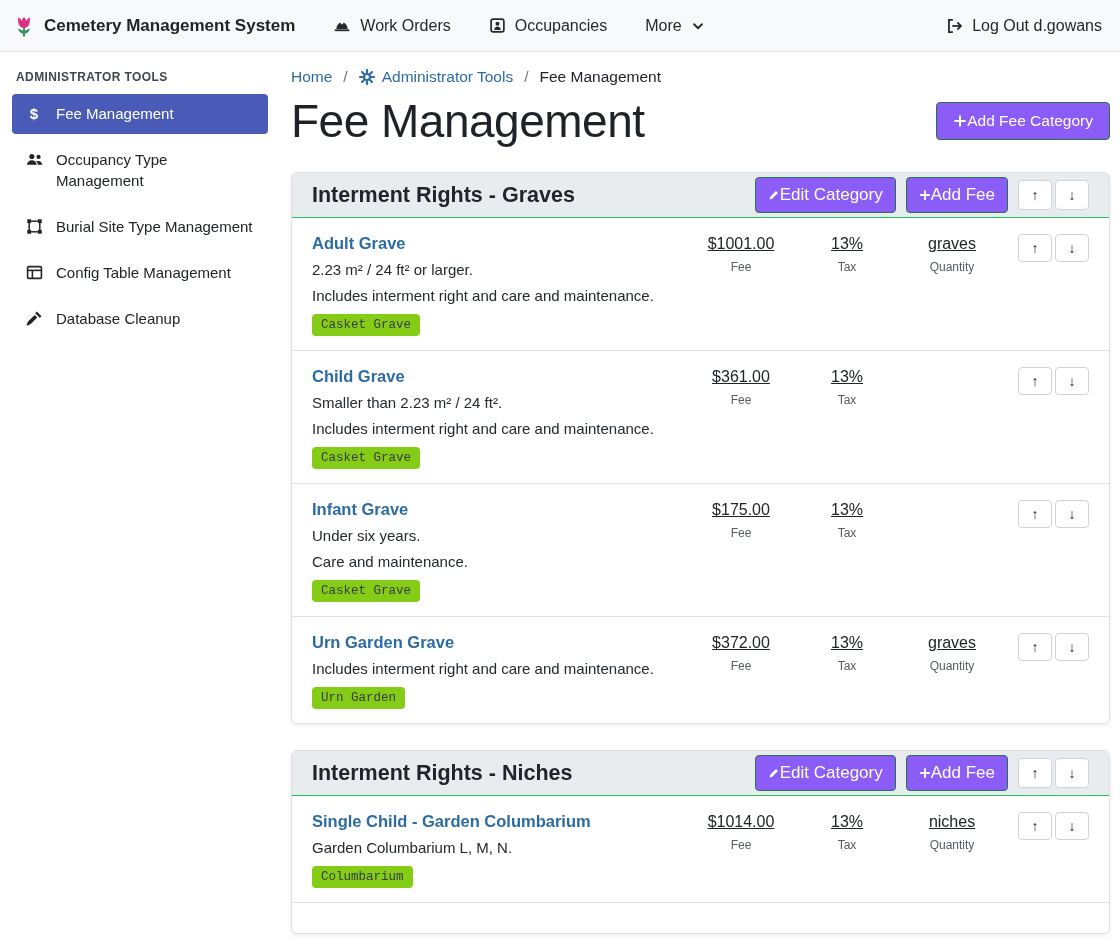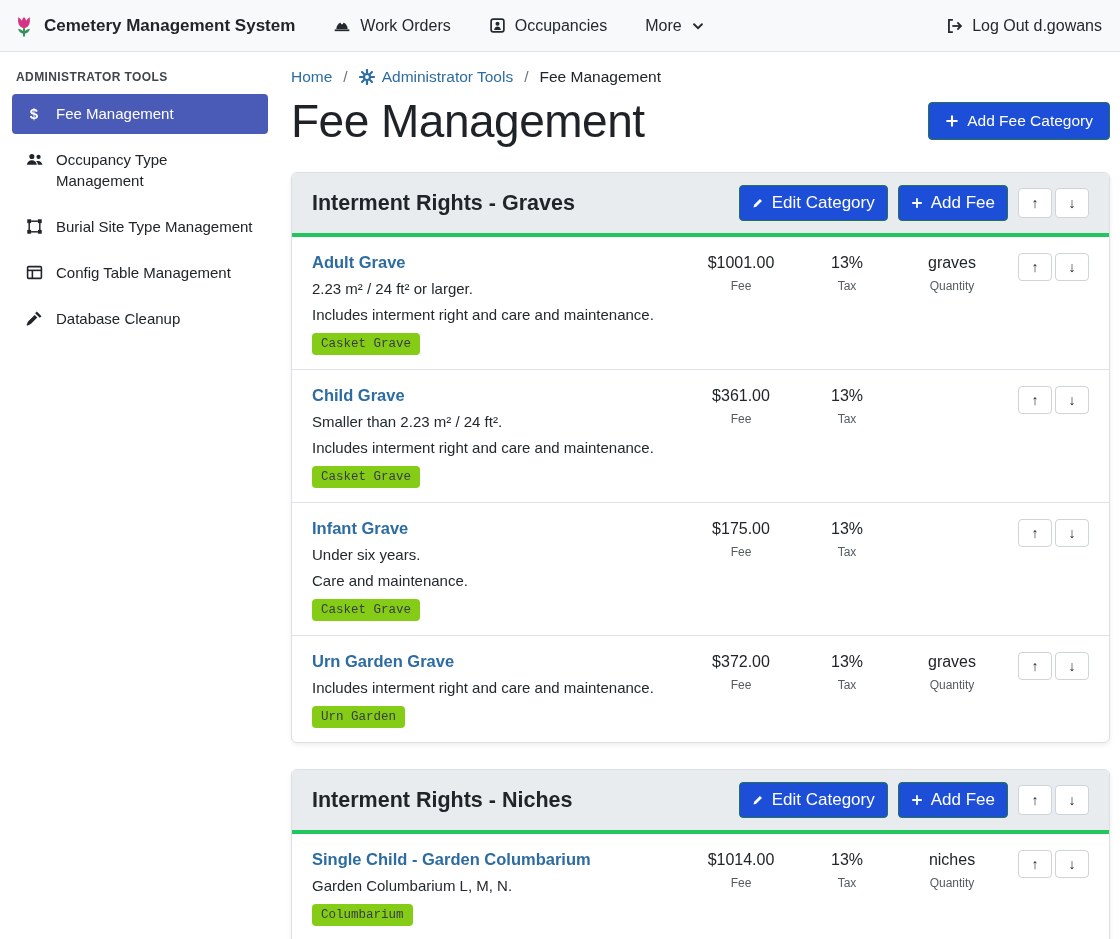--- a/index.html
+++ b/index.html
@@ -42,55 +42,55 @@
   .breadcrumb a { color: #2d6ca2; text-decoration: none; cursor: pointer; }
   .crumb-admin { display: flex; align-items: center; gap: 7px; }
   .breadcrumb .sep { color: #6c757d; }
   .breadcrumb .current { color: #212529; }
 
   
   .page-head { display: flex; align-items: center; justify-content: space-between; margin: 8px 0 24px; }
   h1.page-title { margin: 0; font-size: 46px; font-weight: 300; color: #1f2328; letter-spacing: -.5px; }
 
   .btn-green {
-    background: #1d4ed8; color: #fff; border: 1px solid #27734f; border-radius: 4px;
-    display: inline-flex; align-items: center; gap: 8px; cursor: pointer;
+    background: #8b5cf6; color: #fff; border: 1px solid #27734f; border-radius: 4px;
+    display: inline-flex; align-items: center; cursor: pointer;
     font-family: inherit;
   }
   .btn-lg { font-size: 15.5px; padding: 9px 16px; }
   .btn-sm { font-size: 17px; padding: 7px 12px; }
 
   .btn-arrow {
     background: #fff; border: 1px solid #ced4da; border-radius: 4px;
     width: 34px; height: 30px; font-size: 14px; color: #212529;
     display: inline-flex; align-items: center; justify-content: center; cursor: pointer;
     font-family: inherit;
   }
   .arrow-group { display: flex; gap: 3px; }
 
   
   .card {
     border: 1px solid #dcdfe3; border-radius: 6px; background: #fff;
     box-shadow: 0 2px 5px rgba(0,0,0,.07); margin-bottom: 26px; overflow: hidden;
   }
   .card-header {
-    background: #e9ecef; border-bottom: 4px solid #22c55e;
-    padding: 12px 20px; display: flex; align-items: center; gap: 10px;
+    background: #e9ecef; border-bottom: 1px solid #22c55e;
+    padding: 4px 20px; display: flex; align-items: center; gap: 10px;
   }
   .card-header h2 { flex: 1; margin: 0; font-size: 21.5px; font-weight: 600; color: #212529; }
 
   .fee-row { display: flex; align-items: flex-start; padding: 16px 20px 14px; border-bottom: 1px solid #dee2e6; }
   .fee-row:last-child { border-bottom: none; }
   .fee-main { flex: 1; min-width: 0; padding-right: 10px; }
   .fee-name { display: inline-block; font-size: 16.5px; font-weight: 700; color: #2d6ca2; text-decoration: none; cursor: pointer; margin-bottom: 8px; }
   .fee-desc { font-size: 15px; color: #24292e; margin-bottom: 9px; }
   .badge { display: inline-block; background: #84cc16; color: #383d42; font-size: 12.5px; padding: 4px 9px; border-radius: 4px; margin-top: 1px; font-family: Liberation Mono, monospace; }
 
   .col { text-align: center; padding-top: 1px; }
-  .col .val { font-size: 16px; color: #212529; }
+  .col .val { font-size: 16px; color: #212529; text-decoration: underline; }
   .col .lbl { font-size: 12px; color: #555b61; margin-top: 7px; }
   .fee-col { width: 112px; }
   .tax-col { width: 100px; }
   .qty-col { width: 110px; }
   .row-arrows { width: 82px; display: flex; justify-content: flex-end; }
   .btn-arrow.row-sz { height: 28px; }
 </style>
 </head>
 <body>
 

